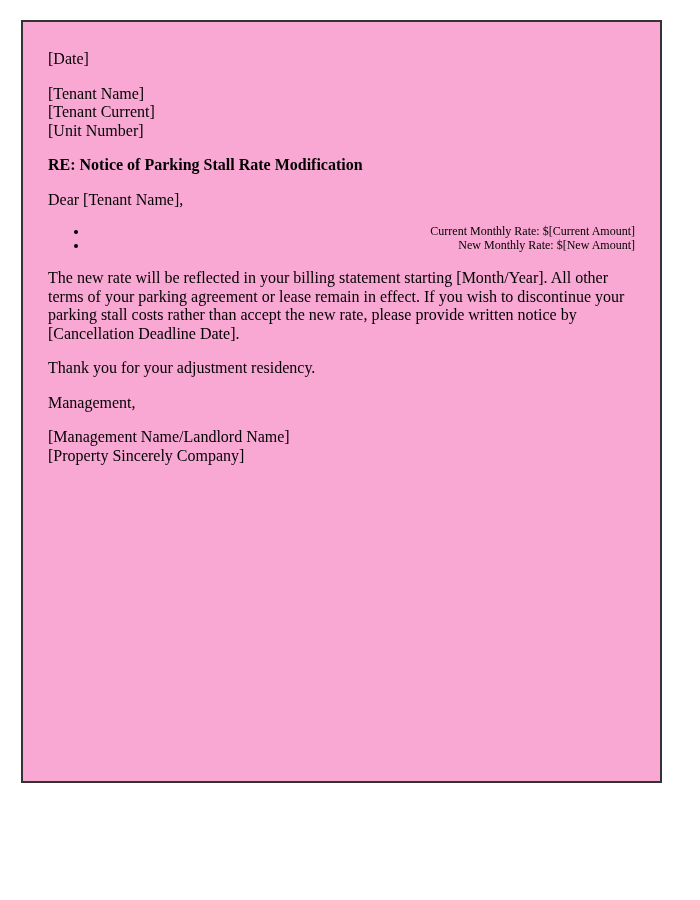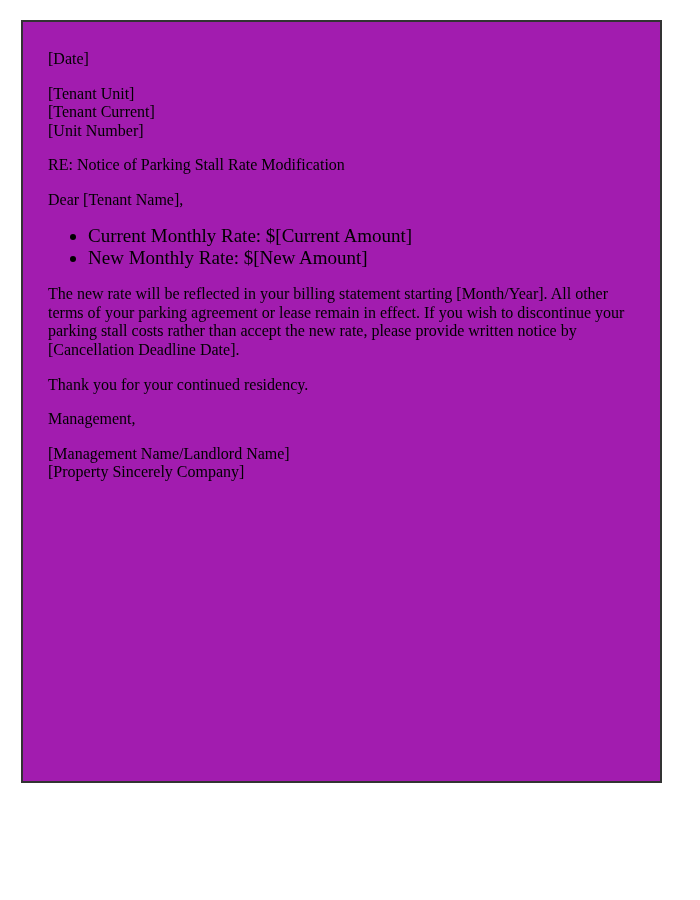--- a/index.html
+++ b/index.html
@@ -15,66 +15,67 @@
     font-family: "Liberation Serif", "DejaVu Serif", serif;
     color: #000000;
   }
   .letter-page {
     position: absolute;
     left: 21px;
     top: 20px;
     width: 641px;
     height: 763px;
     border: 2px solid #333333;
-    background: #a21caf;
+    background: #f9a8d4;
     padding: 12px 25px 20px 25px;
     overflow: hidden;
   }
   .letter-page p {
     font-size: 16px;
     line-height: 1.16;
     margin: 16px 0;
   }
   .letter-page p.subject {
-    font-weight: normal;
+    font-weight: bold;
   }
   .letter-page ul {
     margin: 16px 0;
     padding-left: 40px;
-    font-size: 19px;
+    font-size: 12px;
     line-height: 1.16;
+    text-align: right;
   }
   .letter-page ul li {
     margin: 0;
     padding: 0;
   }
 </style>
 </head>
 <body>
 
 <div class="letter-page">
 
   <p>[Date]</p>
 
-  <p><span>[Tenant Unit]</span><br><span>[Tenant Current]</span><br><span>[Unit Number]</span></p>
+  <p><span>[Tenant Name]</span><br><span>[Tenant Current]</span><br><span>[Unit Number]</span></p>
 
   <p class="subject">RE: Notice of Parking Stall Rate Modification</p>
 
   <p>Dear [Tenant Name],</p>
 
 
 
   <ul>
     <li>Current Monthly Rate: $[Current Amount]</li>
     <li>New Monthly Rate: $[New Amount]</li>
   </ul>
 
 
   <p>The new rate will be reflected in your billing statement starting [Month/Year]. All other terms of your parking agreement or lease remain in effect. If you wish to discontinue your parking stall costs rather than accept the new rate, please provide written notice by [Cancellation Deadline Date].</p>
 
 
-  <p>Thank you for your continued residency.</p>
+  <p>Thank you for your adjustment residency.</p>
 
   <p>Management,</p>
 
   <p><span>[Management Name/Landlord Name]</span><br><span>[Property Sincerely Company]</span></p>
 
 </div>
 
 </body></html>

